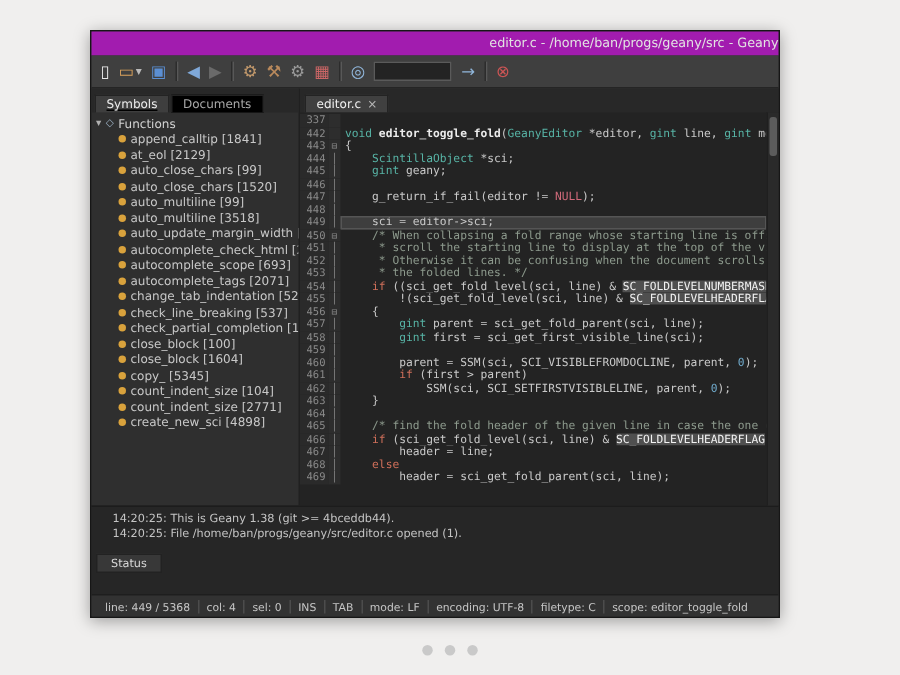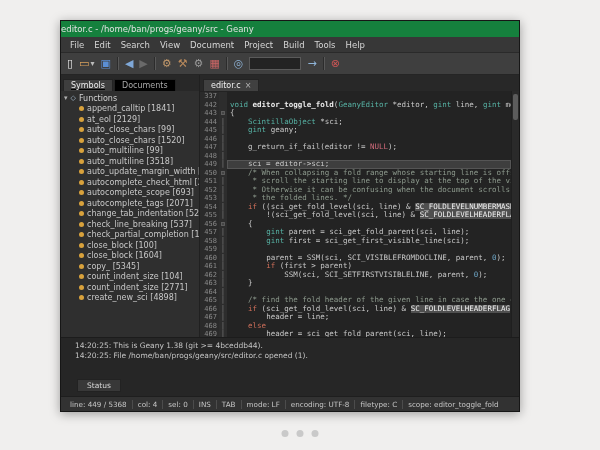--- a/index.html
+++ b/index.html
@@ -1,22 +1,22 @@
 <!DOCTYPE html>
 <html><head>
 <meta charset="utf-8">
 <style>
   html,body{margin:0;padding:0;}
   .page{position:relative;width:600px;height:450px;background:#f0efee;overflow:hidden;
         font-family:"DejaVu Sans",sans-serif;}
   .window{position:absolute;left:60px;top:20px;width:460px;height:392px;background:#2b2b2b;
         border:1px solid #161616;box-shadow:0 2px 10px rgba(0,0,0,0.35);
         display:flex;flex-direction:column;box-sizing:border-box;}
-  .titlebar{flex:0 0 16px;background:#15803d;color:#e2e2e2;font-size:8.5px;
-        display:flex;align-items:center;justify-content:flex-start;}
+  .titlebar{flex:0 0 16px;background:#a21caf;color:#e2e2e2;font-size:8.5px;
+        display:flex;align-items:center;justify-content:flex-end;}
   .menubar{flex:0 0 15px;background:#373737;display:flex;align-items:center;padding:0 4px;
         border-bottom:1px solid #2a2a2a;}
   .menu-item{font-size:8.5px;color:#d6d6d6;padding:0 5px;}
   .toolbar{flex:0 0 21px;background:#3f3f3f;display:flex;align-items:center;padding:0 6px;gap:6px;
         border-bottom:1px solid #252525;}
   .tico{font-size:11px;line-height:21px;}
   .tico.small{font-size:8px;margin-left:-5px;}
   .tsep{width:1px;height:13px;background:#2c2c2c;border-right:1px solid #585858;}
   .tentry{width:46px;height:11px;background:#232323;border:1px solid #5a5a5a;color:#ddd;
         font-size:8px;padding:0 2px;font-family:"DejaVu Sans",sans-serif;}
@@ -51,49 +51,38 @@
   .tk-c{color:#8d9a8d}
   .tk-m{color:#f2f2f2;background:#4f4f4f;}
   .tk-x{color:#d06a7a}
   .tk-n{color:#6fa8c9}
   .tk-f{color:#ececec;font-weight:bold}
   .vscroll{flex:0 0 7px;background:#2a2a2a;border-left:1px solid #1f1f1f;position:relative;}
   .vthumb{position:absolute;top:3px;left:1px;width:5px;height:26px;background:#5c5c5c;border-radius:2px;}
   .messages{flex:0 0 58px;background:#262626;border-top:1px solid #1c1c1c;display:flex;flex-direction:column;}
   .msg-area{padding:3px 4px 2px 14px;}
   .msg-line{font-size:7.5px;color:#c4c4c4;line-height:10px;white-space:nowrap;overflow:hidden;}
-  .msg-tabs{display:flex;padding-left:16px;margin-top:16px;}
+  .msg-tabs{display:flex;padding-left:3px;margin-top:6px;}
   .mtab{font-size:7.5px;color:#d8d8d8;background:#383838;border:1px solid #222;padding:0 9px;height:11px;line-height:11px;}
   .msg-fill{flex:1;}
   .statusbar{flex:0 0 14px;background:#323232;border-top:1px solid #1e1e1e;display:flex;align-items:center;
         font-size:7.2px;color:#c6c6c6;padding:0 4px;}
   .sb-item{padding:0 5px;white-space:nowrap;}
   .sb-sep{width:1px;height:9px;background:#4c4c4c;}
   .dots{position:absolute;left:50%;transform:translateX(-50%);top:430px;display:flex;gap:8px;}
   .dot{width:7px;height:7px;border-radius:50%;background:#c9c9c9;}
 </style>
 </head>
 <body>
 
 <div class="page">
   <div class="window">
     <div class="titlebar">
       <span>editor.c - /home/ban/progs/geany/src - Geany</span>
     </div>
-    <div class="menubar">
-        <span class="menu-item">File</span>
-        <span class="menu-item">Edit</span>
-        <span class="menu-item">Search</span>
-        <span class="menu-item">View</span>
-        <span class="menu-item">Document</span>
-        <span class="menu-item">Project</span>
-        <span class="menu-item">Build</span>
-        <span class="menu-item">Tools</span>
-        <span class="menu-item">Help</span>
-      </div>
     <div class="toolbar">
         <span class="tico" style="color: rgb(232, 232, 232);">▯</span>
         <span class="tico" style="color: rgb(216, 160, 92);">▭</span>
         <span class="tico small" style="color: rgb(187, 187, 187);">▾</span>
         <span class="tico" style="color: rgb(91, 143, 212);">▣</span>
         <span class="tsep"></span>
         <span class="tico" style="color: rgb(127, 168, 216);">◀</span>
         <span class="tico" style="color: rgb(106, 106, 106);">▶</span>
         <span class="tsep"></span>
         <span class="tico" style="color: rgb(196, 154, 108);">⚙</span>

